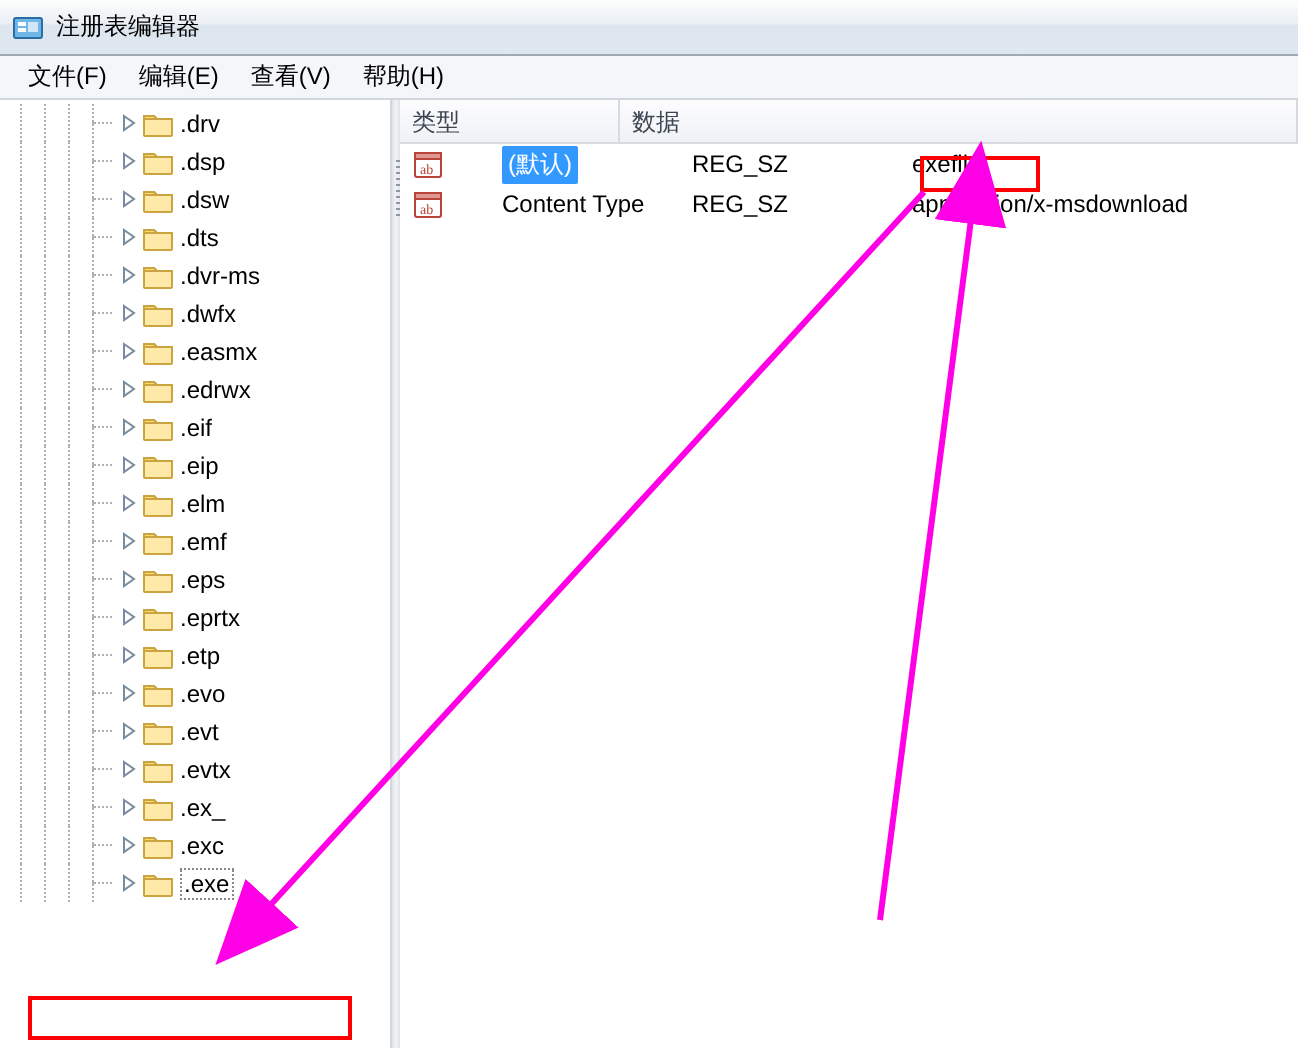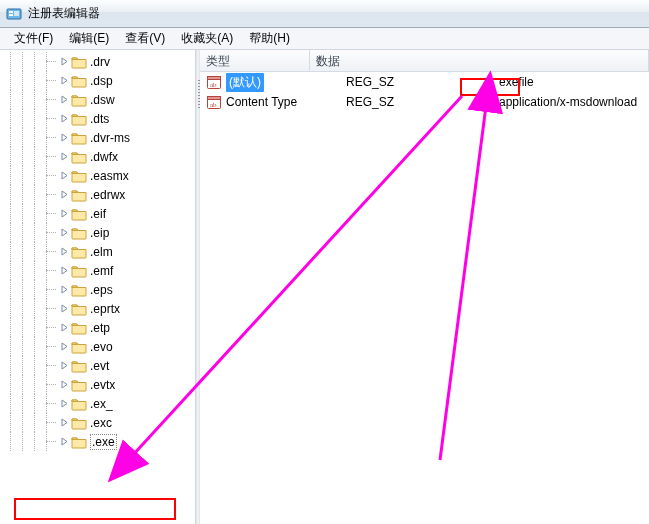--- a/index.html
+++ b/index.html
@@ -127,23 +127,23 @@
   .col-name { width: 140px; }
   .col-type { width: 110px; }
   .col-data { flex: 1; }
   .list-rows { }
   .list-row {
     height: 20px;
     display: flex;
     align-items: center;
   }
   .list-row .cell { padding: 0 6px; display:flex; align-items:center; }
-  .cell-name { width: 140px; }
+  .cell-name { width: 140px; gap: 25px; }
   .cell-type { width: 110px; color:#000; }
-  .cell-data { flex: 1; color:#000;margin-left:43px; }
+  .cell-data { flex: 1; color:#000; }
   .reg-icon {
     width: 16px; height: 16px; margin-right: 4px;
     flex-shrink: 0;
   }
   .list-row.selected .name-text {
     background: #3399ff;
     color: #fff;
     padding: 1px 3px;
     border-radius: 1px;
   }
@@ -171,21 +171,20 @@
       <rect x="8" y="5" width="5" height="5" fill="#cfe7f8"></rect>
     </svg>
   </span>
   <span>注册表编辑器</span>
 </div>
 
 <div class="menubar">
   <span>文件(F)</span>
   <span>编辑(E)</span>
   <span>查看(V)</span>
-  <span>收藏夹(A)</span>
   <span>帮助(H)</span>
 </div>
 
 <div class="content">
 
   <div class="tree-pane">
     <div class="tree" id="tree">
         <div class="tree-row">
           <div class="guides">
             <div class="vline" style="left: 8px;"></div>

